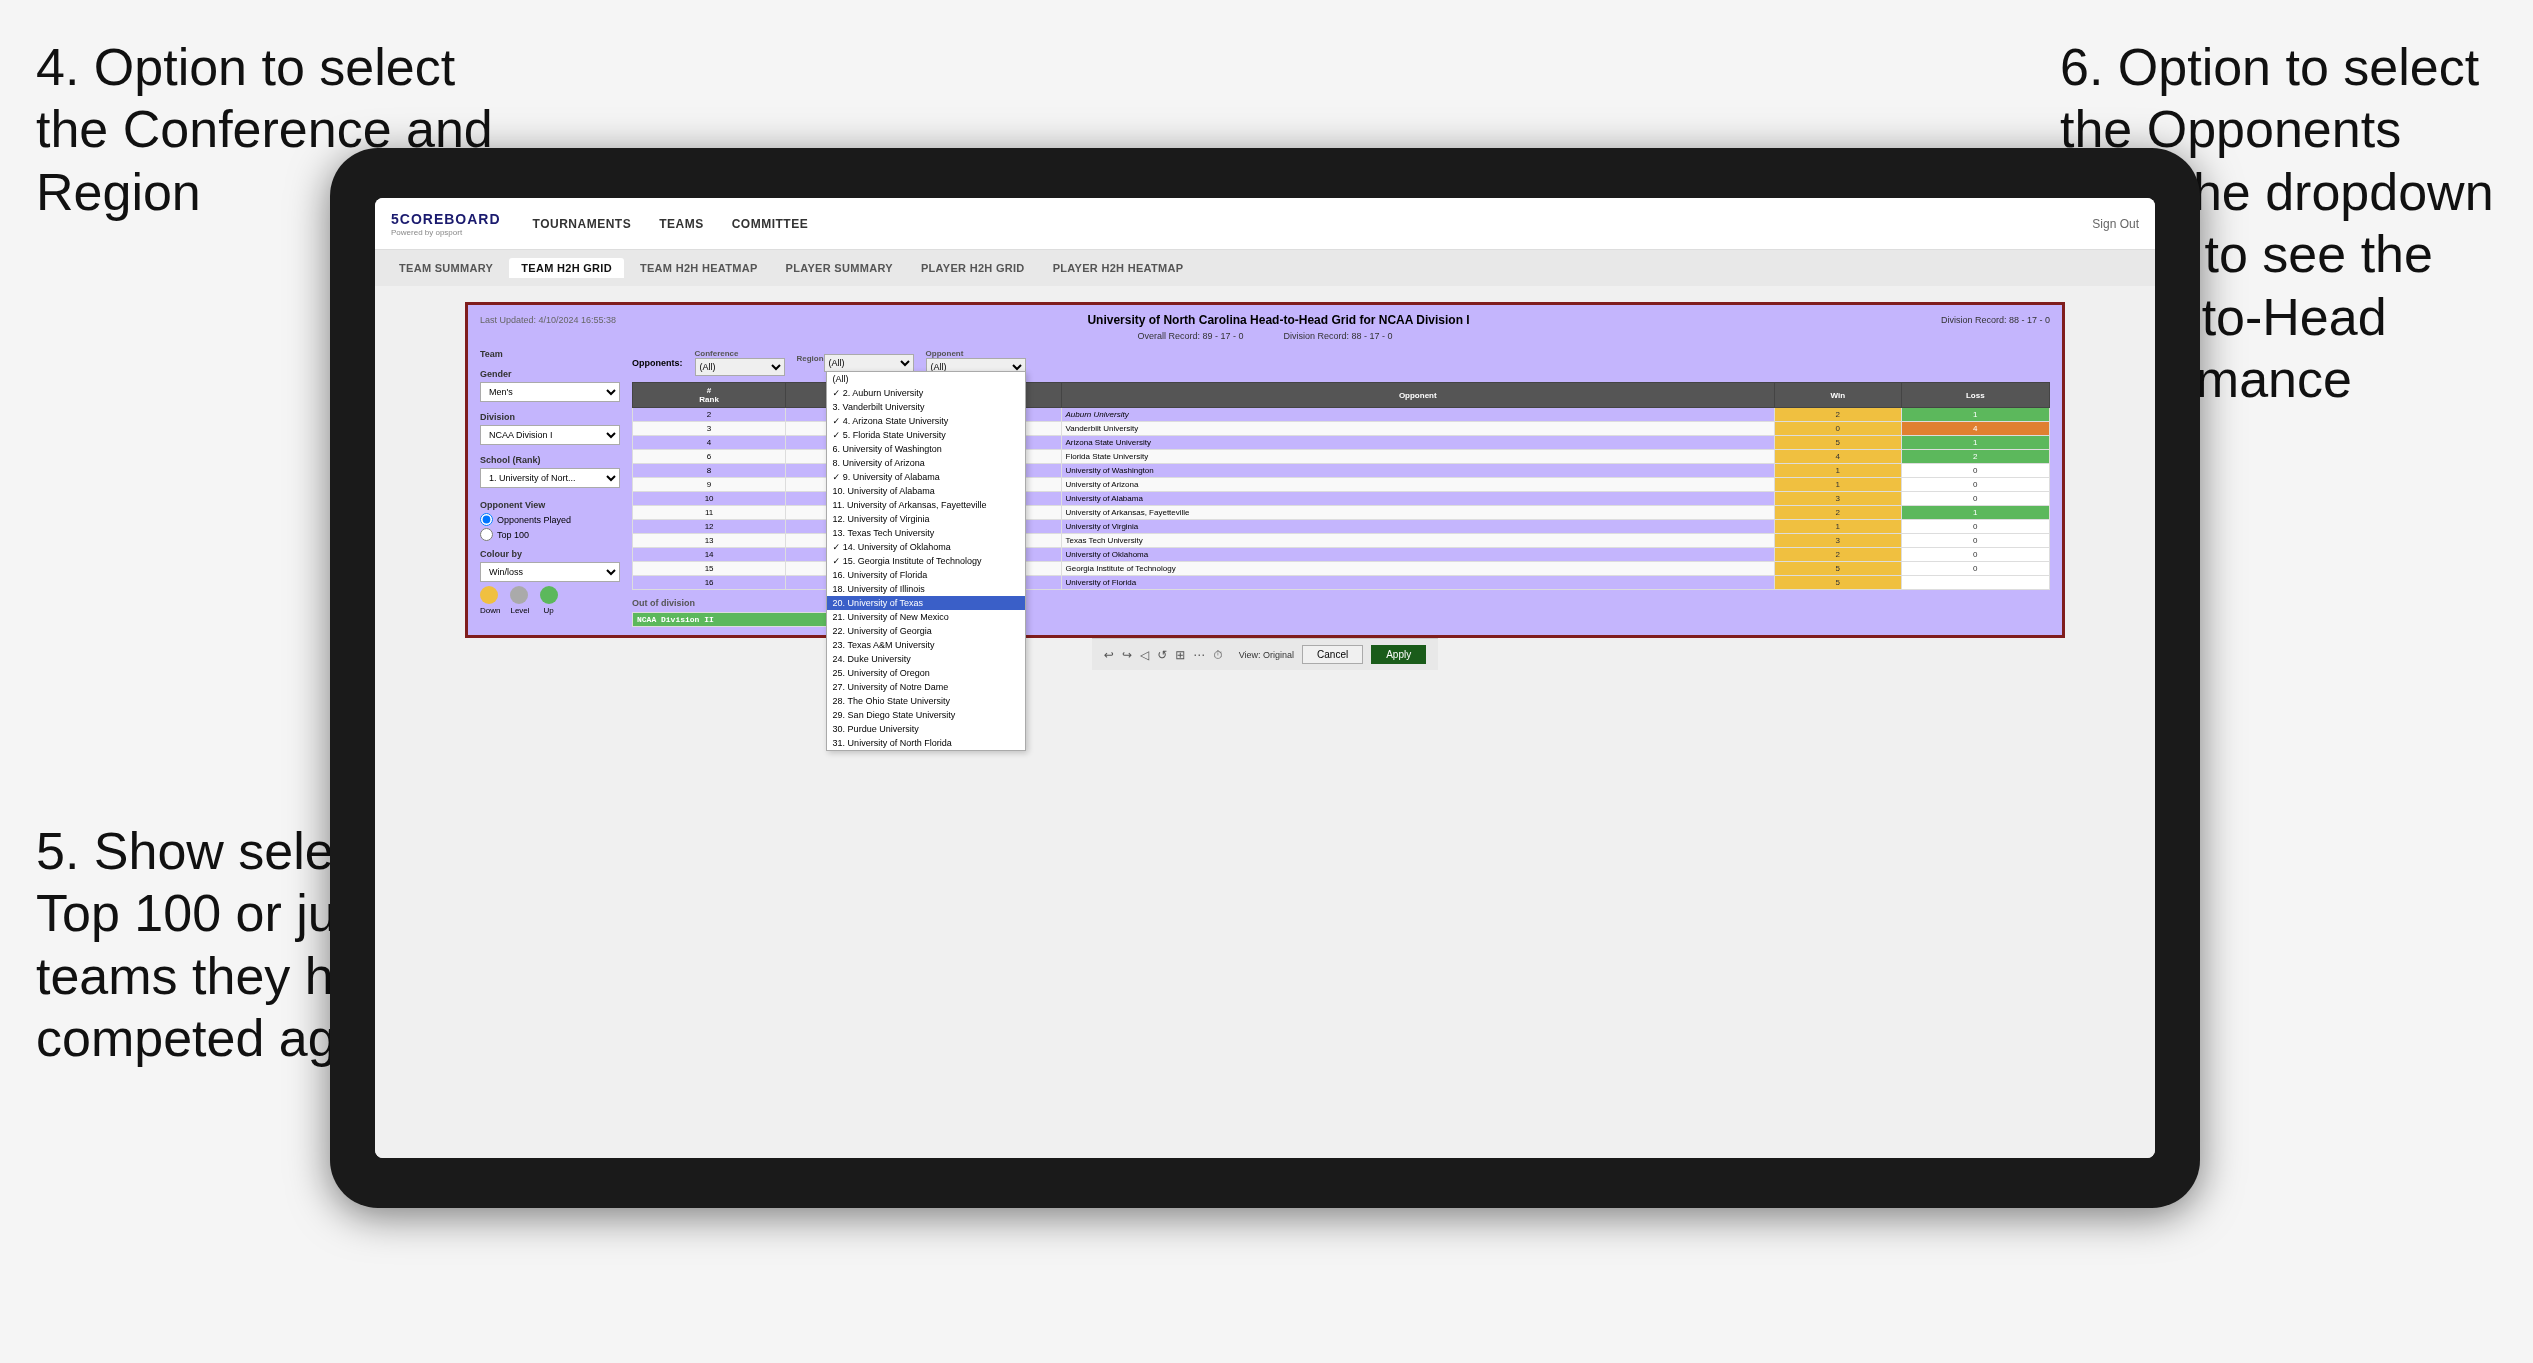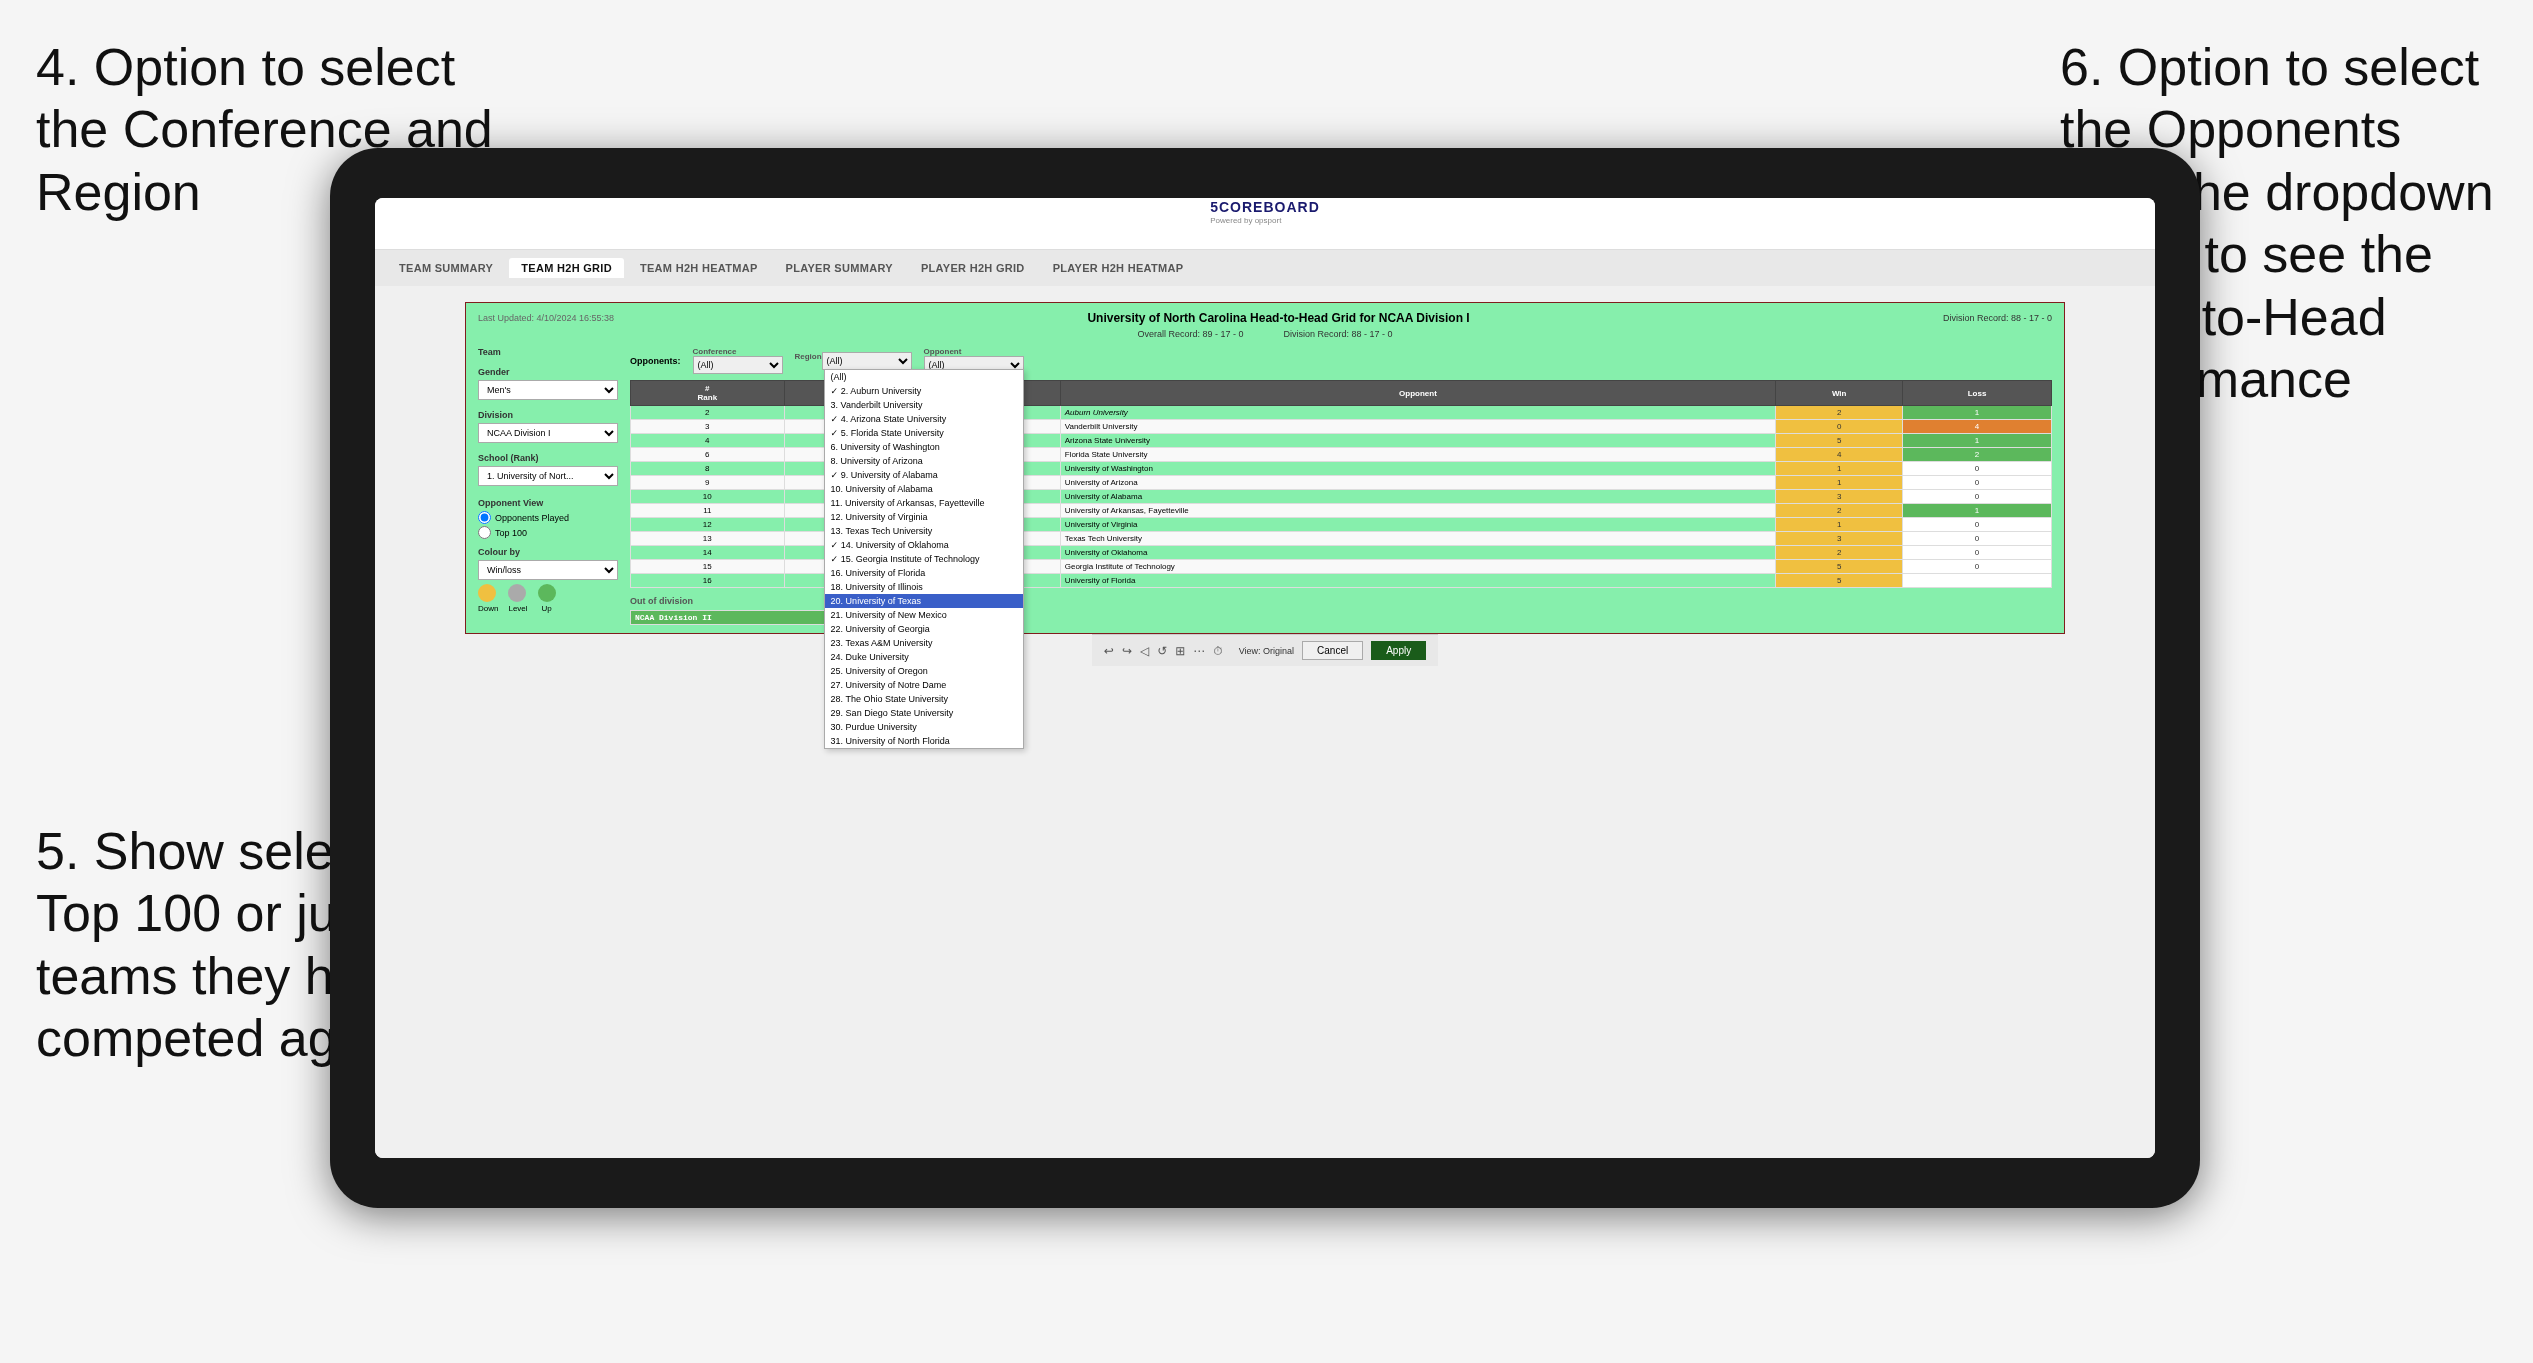--- a/index.html
+++ b/index.html
@@ -61,21 +61,20 @@
 
     
     .navbar {
       background: #fff;
       border-bottom: 1px solid #ddd;
       display: flex;
       align-items: center;
       height: 52px;
       padding: 0 16px;
       gap: 32px;
-      flex-direction: column;
     }
 
     .nav-items {
       display: flex;
       gap: 28px;
       flex: 1;
     }
 
     .nav-item {
       font-size: 12px;
@@ -337,21 +336,21 @@
     <div class="subnav">
       <span class="subnav-item">TEAM SUMMARY</span>
       <span class="subnav-item active">TEAM H2H GRID</span>
       <span class="subnav-item">TEAM H2H HEATMAP</span>
       <span class="subnav-item">PLAYER SUMMARY</span>
       <span class="subnav-item">PLAYER H2H GRID</span>
       <span class="subnav-item">PLAYER H2H HEATMAP</span>
     </div>
 
     <div class="main-content">
-      <div style="width:100%;background:#86efac;border:1px solid #7f1d1d;padding:8px 12px;max-width:1600px;">
+      <div style="width:100%;background:#c4b5fd;border:3px solid #7f1d1d;padding:8px 12px;max-width:1600px;">
 
         <div style="display:flex;justify-content:space-between;align-items:center;margin-bottom:4px;">
           <div style="font-size:9px;color:#666;">Last Updated: 4/10/2024 16:55:38</div>
           <div style="font-size:12px;font-weight:bold;text-align:center;flex:1;">University of North Carolina Head-to-Head Grid for NCAA Division I</div>
           <div style="font-size:9px;color:#333;text-align:right;">Division Record: 88 - 17 - 0</div>
         </div>
         <div style="display:flex;justify-content:center;gap:40px;font-size:9px;color:#333;margin-bottom:8px;">
           <span>Overall Record: 89 - 17 - 0</span>
           <span>Division Record: 88 - 17 - 0</span>
         </div>

